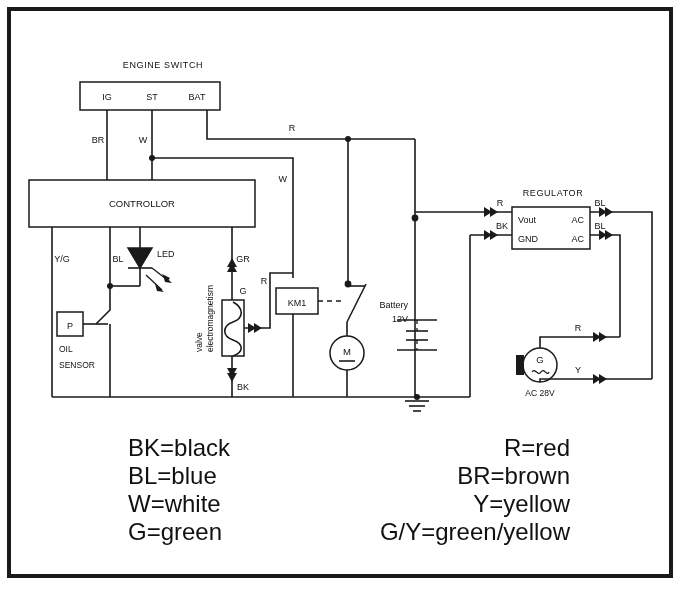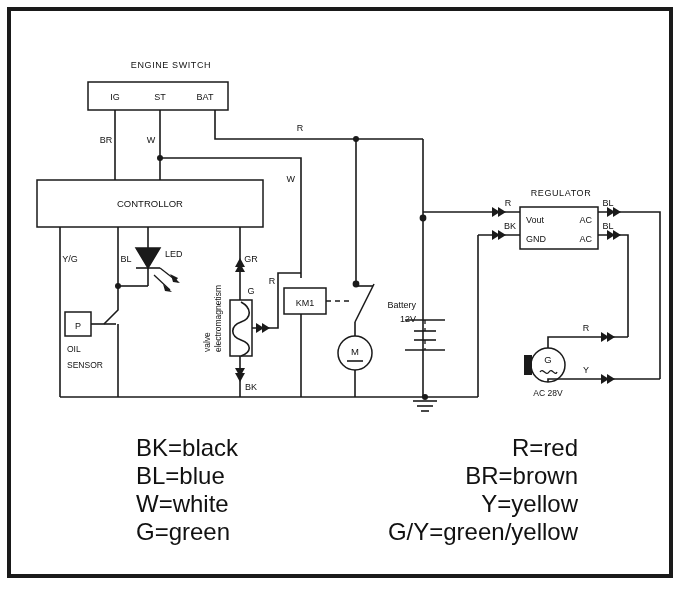--- a/index.html
+++ b/index.html
@@ -1,19 +1,19 @@
 <!DOCTYPE html>
 <html><head>
 <meta charset="utf-8">
 <style>
   html,body{margin:0;padding:0;background:#ffffff;}
   body{width:689px;height:592px;font-family:"Liberation Sans",sans-serif;}
   #root{position:relative;width:689px;height:592px;background:#fff;overflow:hidden;}
   #frame{position:absolute;left:7px;top:7px;width:666px;height:571px;border:4px solid #1a1a1a;box-sizing:border-box;background:#fff;}
-  #svgwrap{position:absolute;left:0;top:0;width:583px;height:592px;padding-left:8px;}
+  #svgwrap{position:absolute;left:0;top:0;width:583px;height:592px;}
   svg{display:block;}
   .lbl{font-family:"Liberation Sans",sans-serif;fill:#111;font-size:9px;}
   .lbl-sm{font-family:"Liberation Sans",sans-serif;fill:#111;font-size:8.5px;}
   .lbl-box{font-family:"Liberation Sans",sans-serif;fill:#111;font-size:9.5px;}
   .title-lbl{font-family:"Liberation Sans",sans-serif;fill:#111;font-size:9px;letter-spacing:.6px;}
   .legend{font-family:"Liberation Sans",sans-serif;fill:#111;font-size:24px;}
   .wire{stroke:#1a1a1a;stroke-width:1.6;fill:none;}
   .wire-thin{stroke:#1a1a1a;stroke-width:1.3;fill:none;}
   .boxln{stroke:#1a1a1a;stroke-width:1.5;fill:none;}
   .dash{stroke:#1a1a1a;stroke-width:1.4;fill:none;stroke-dasharray:5 4;}

